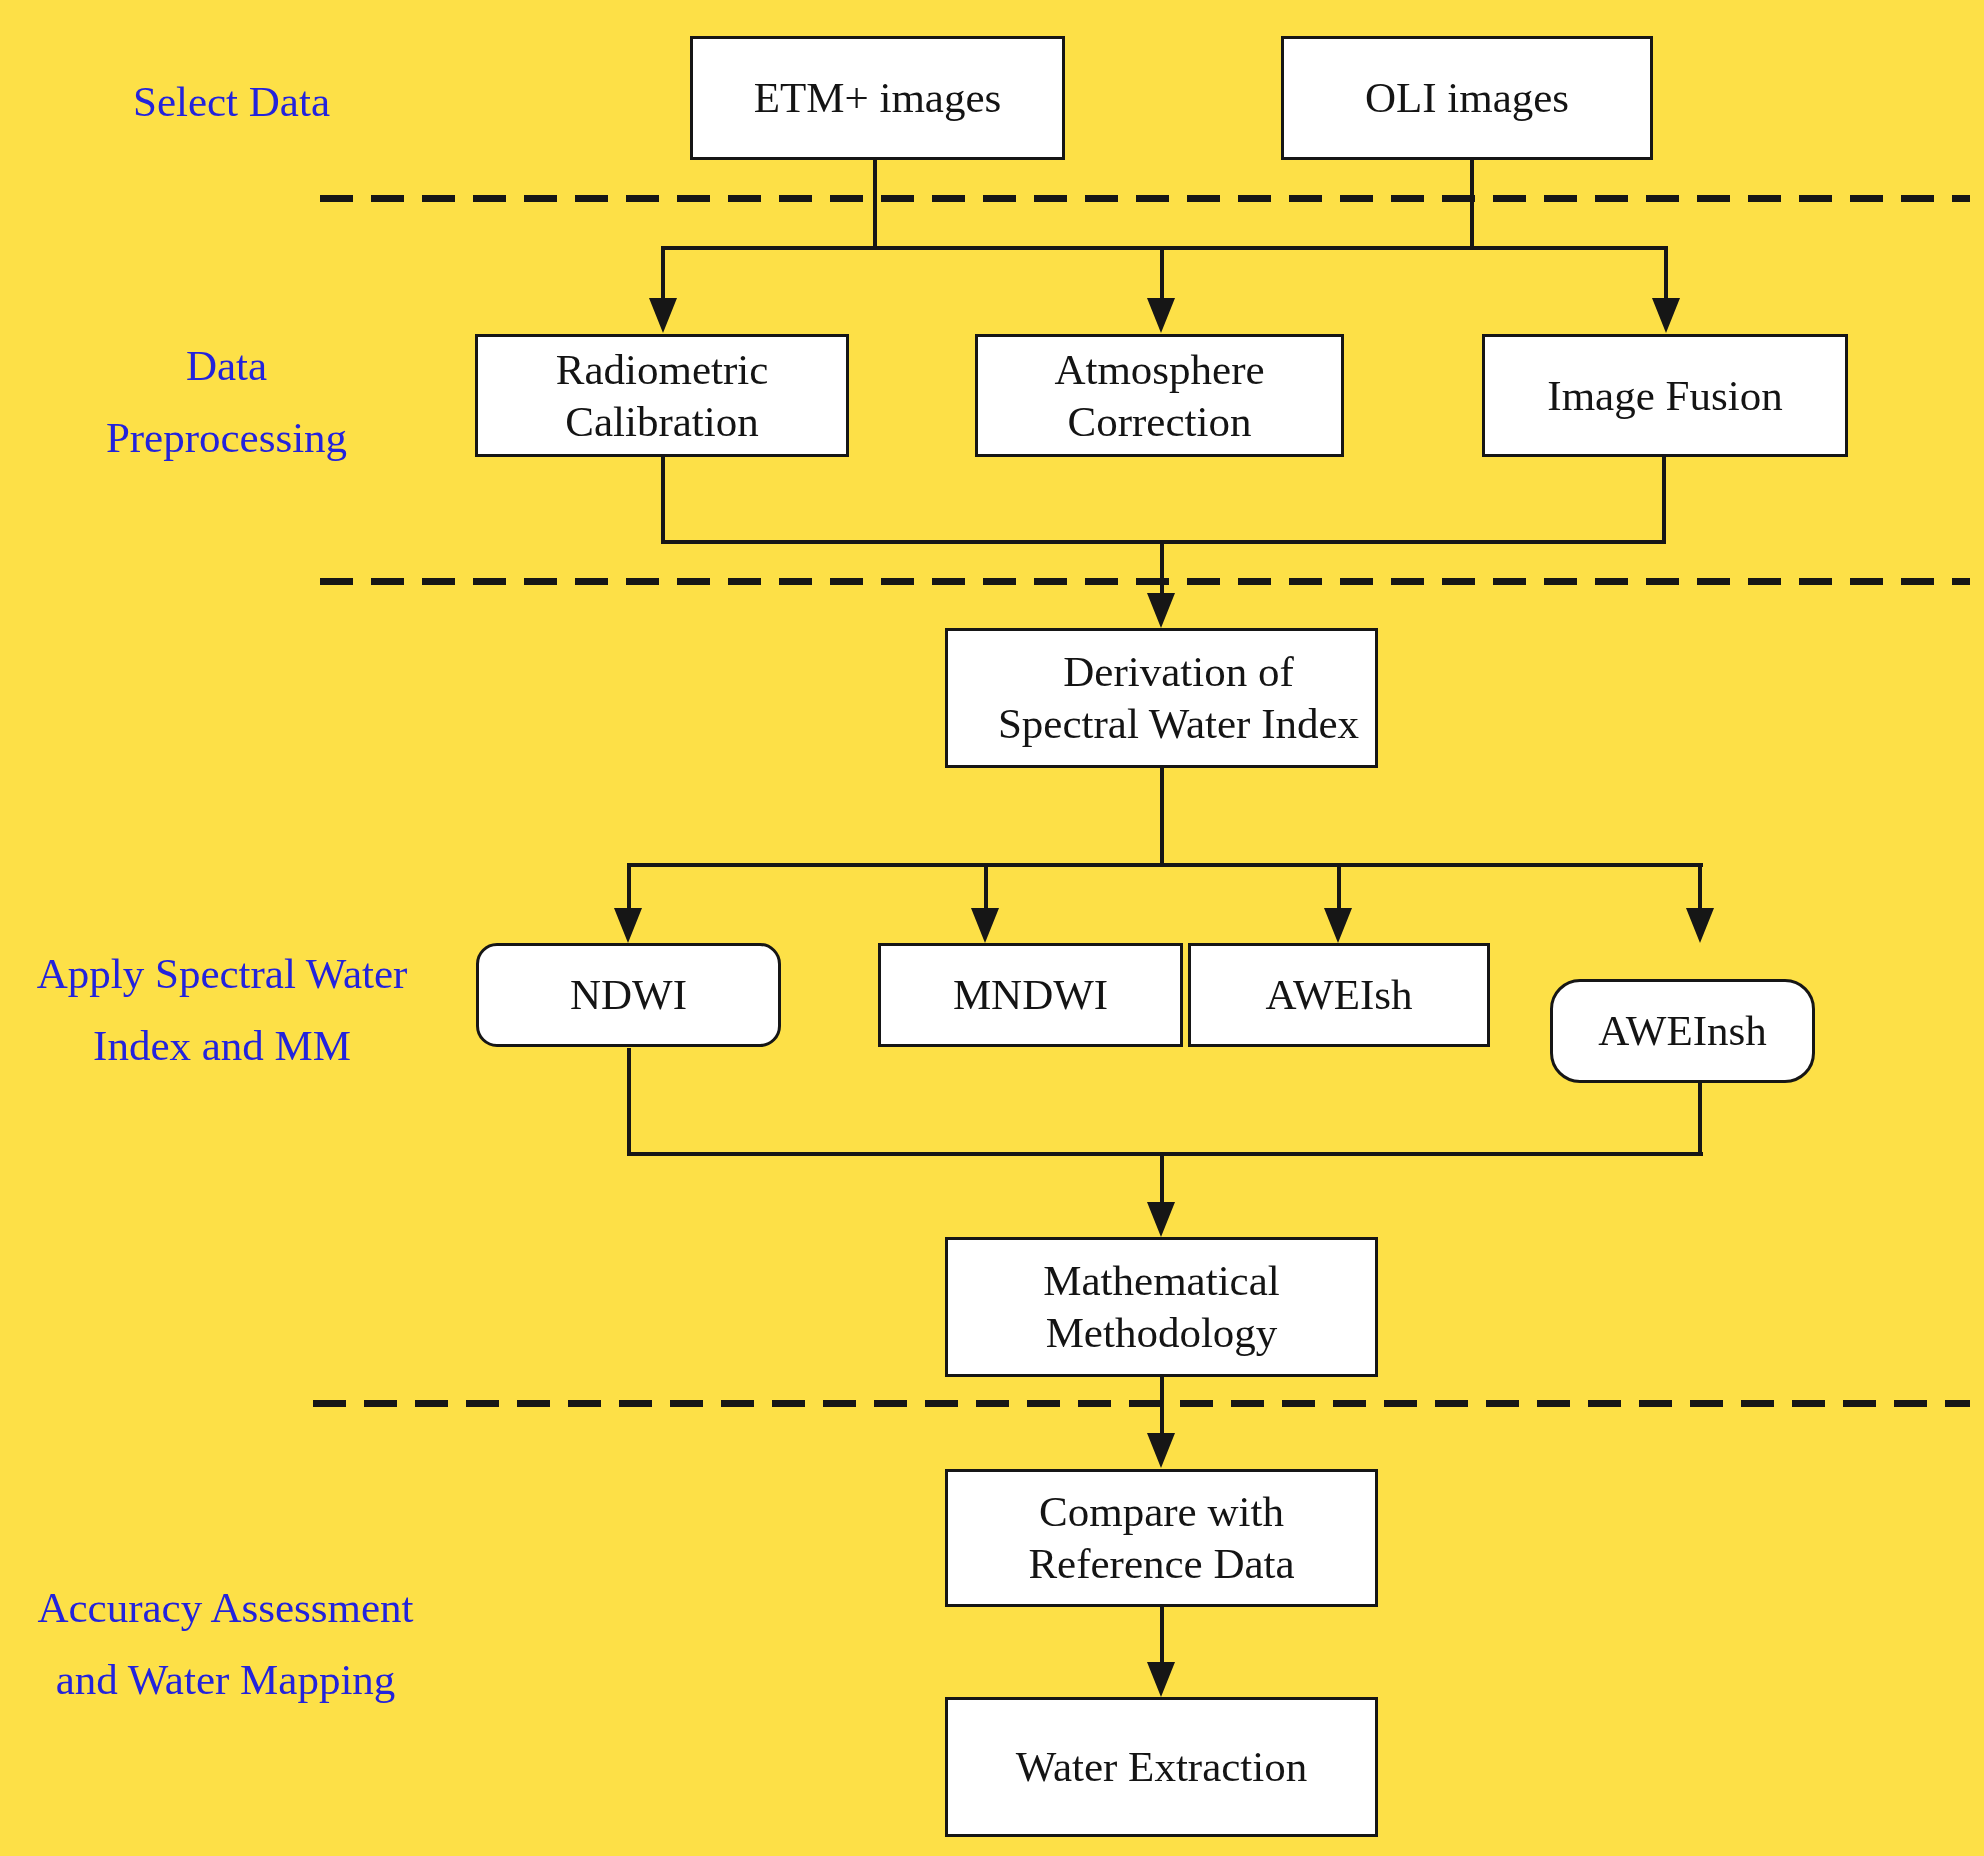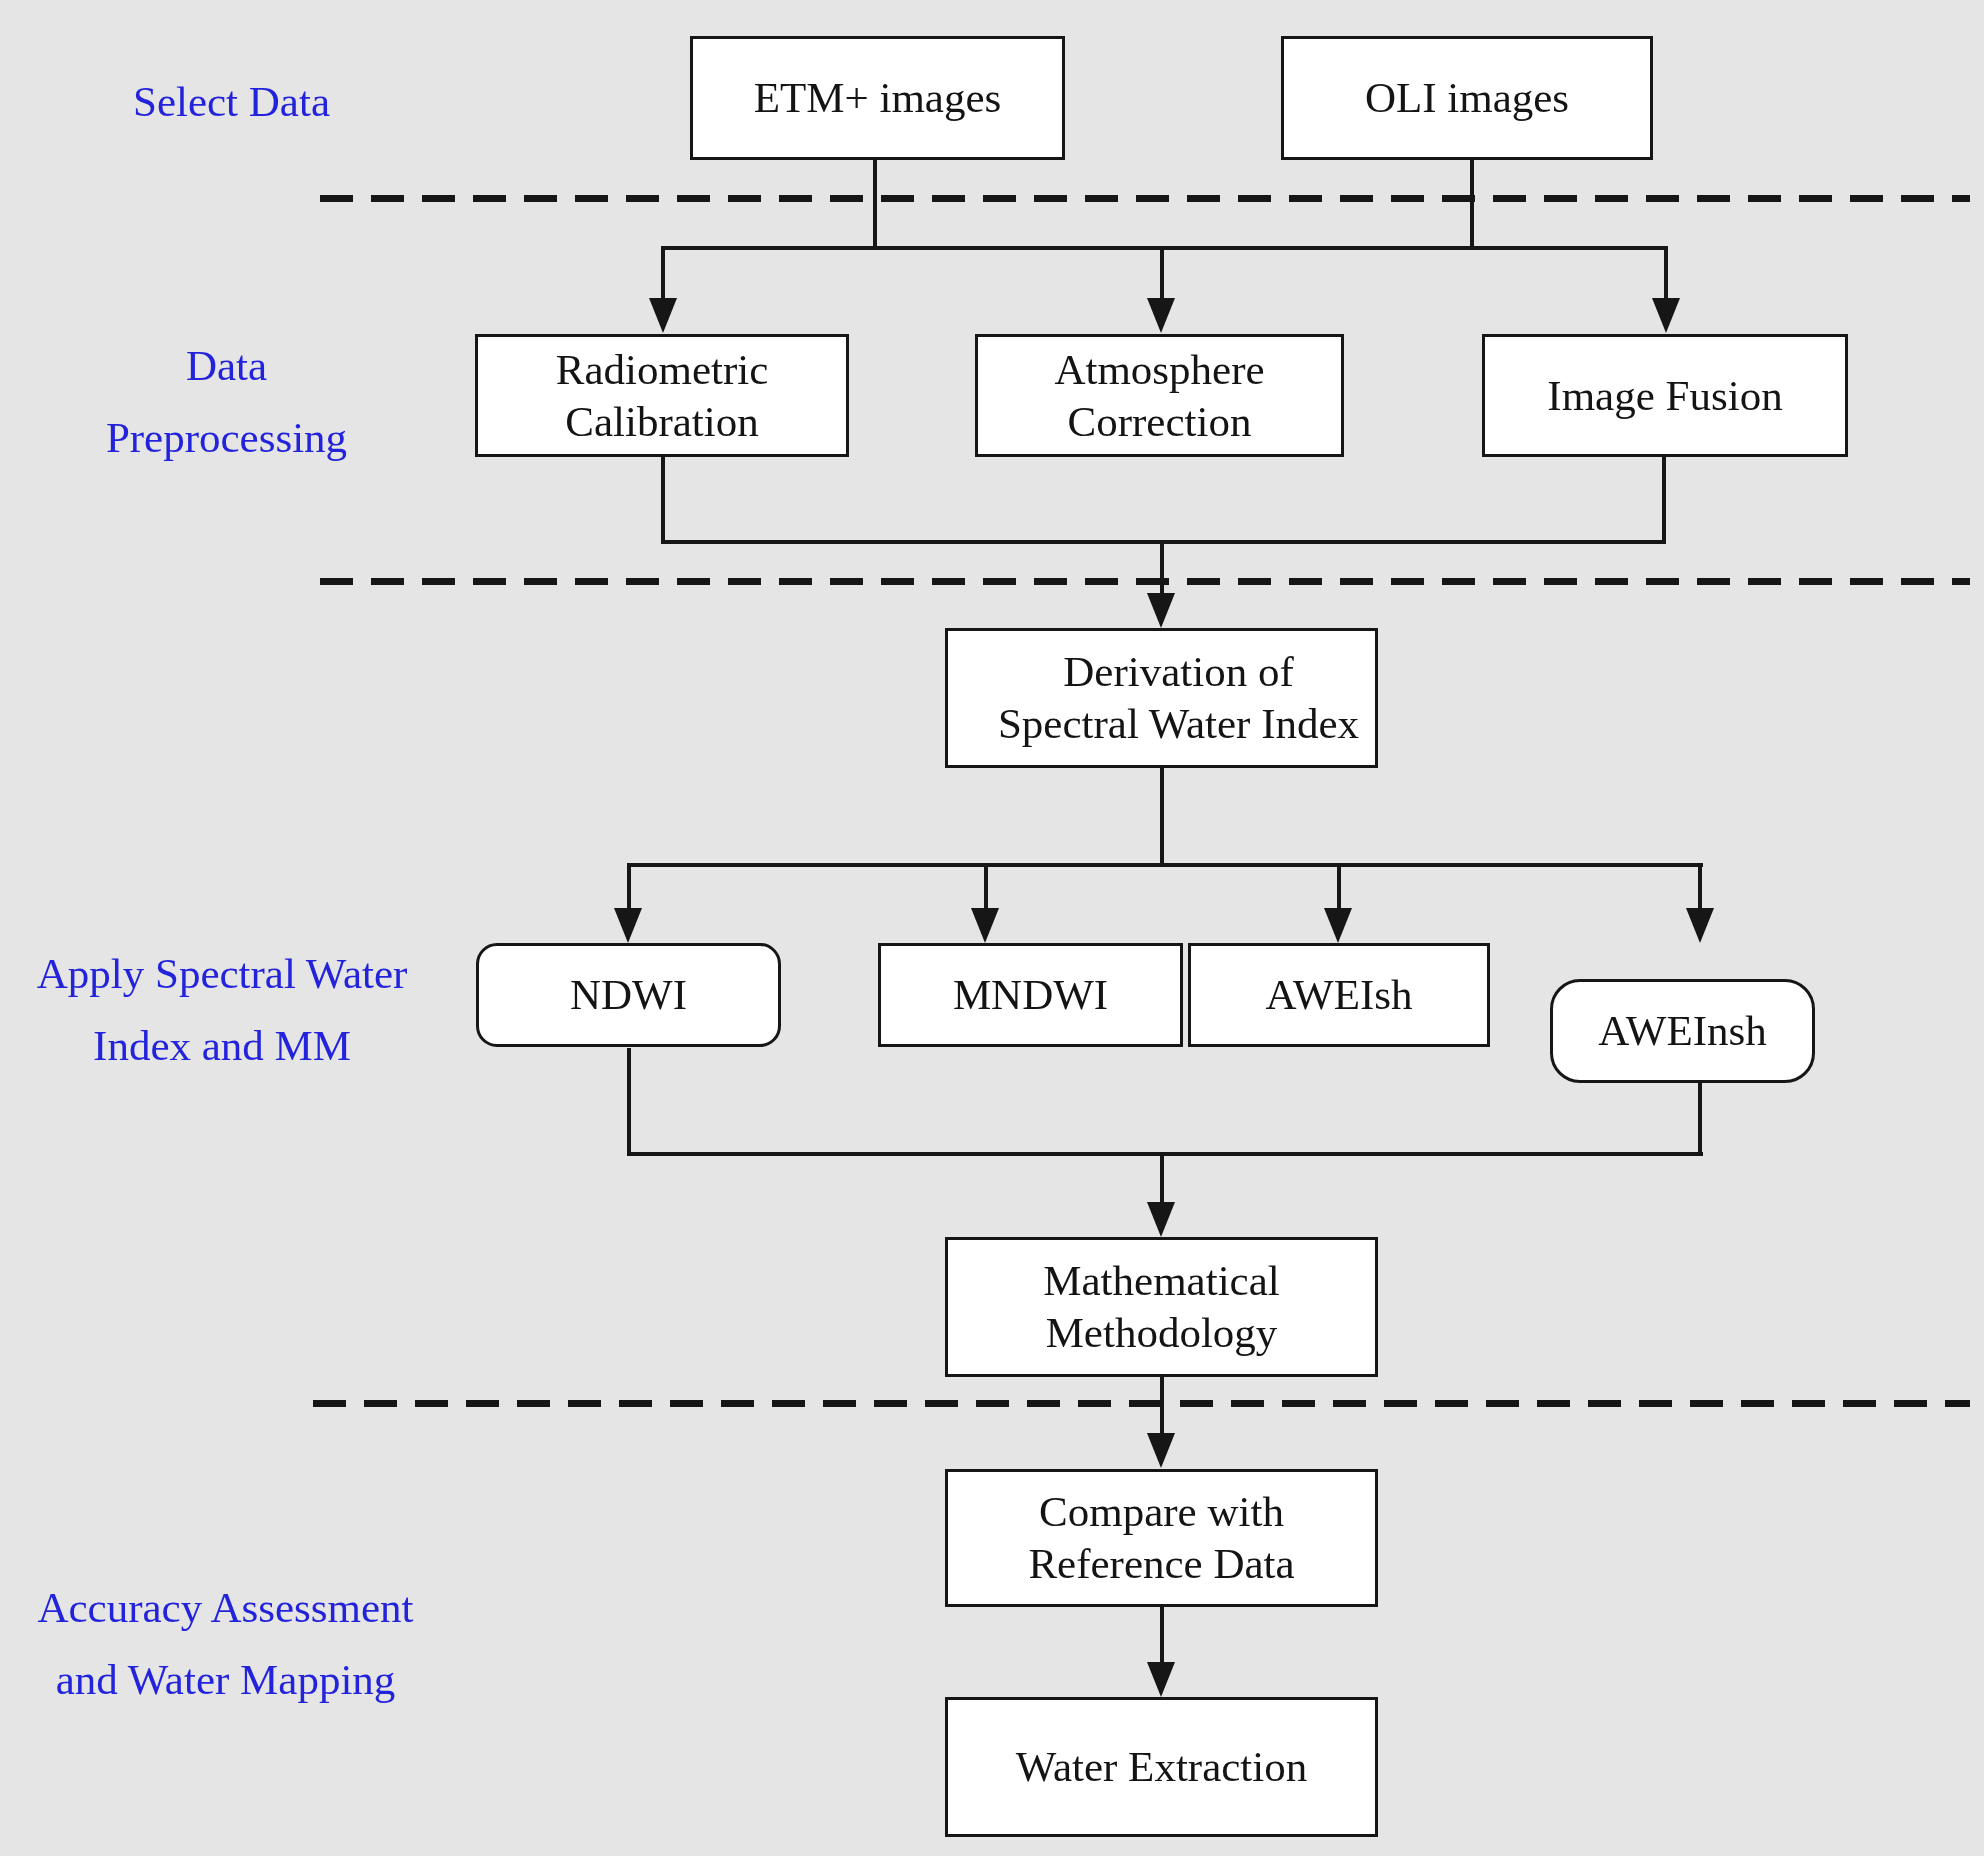--- a/index.html
+++ b/index.html
@@ -1,20 +1,20 @@
 <!DOCTYPE html>
 <html style="font-size:10.4px"><head>
 <meta charset="utf-8">
 <style>
   html, body { margin: 0; padding: 0; background: #ffffff; }
   .stage {
     position: relative;
     width: 1985px;
     height: 1856px;
-    background: #e5e5e5;
+    background: #fde047;
     font-family: "Liberation Serif", "DejaVu Serif", serif;
     overflow: hidden;
   }
   .slabel {
     position: absolute;
     color: #2323dc;
     font-size: 43px;
     line-height: 72px;
     text-align: center;
     white-space: pre-line;

